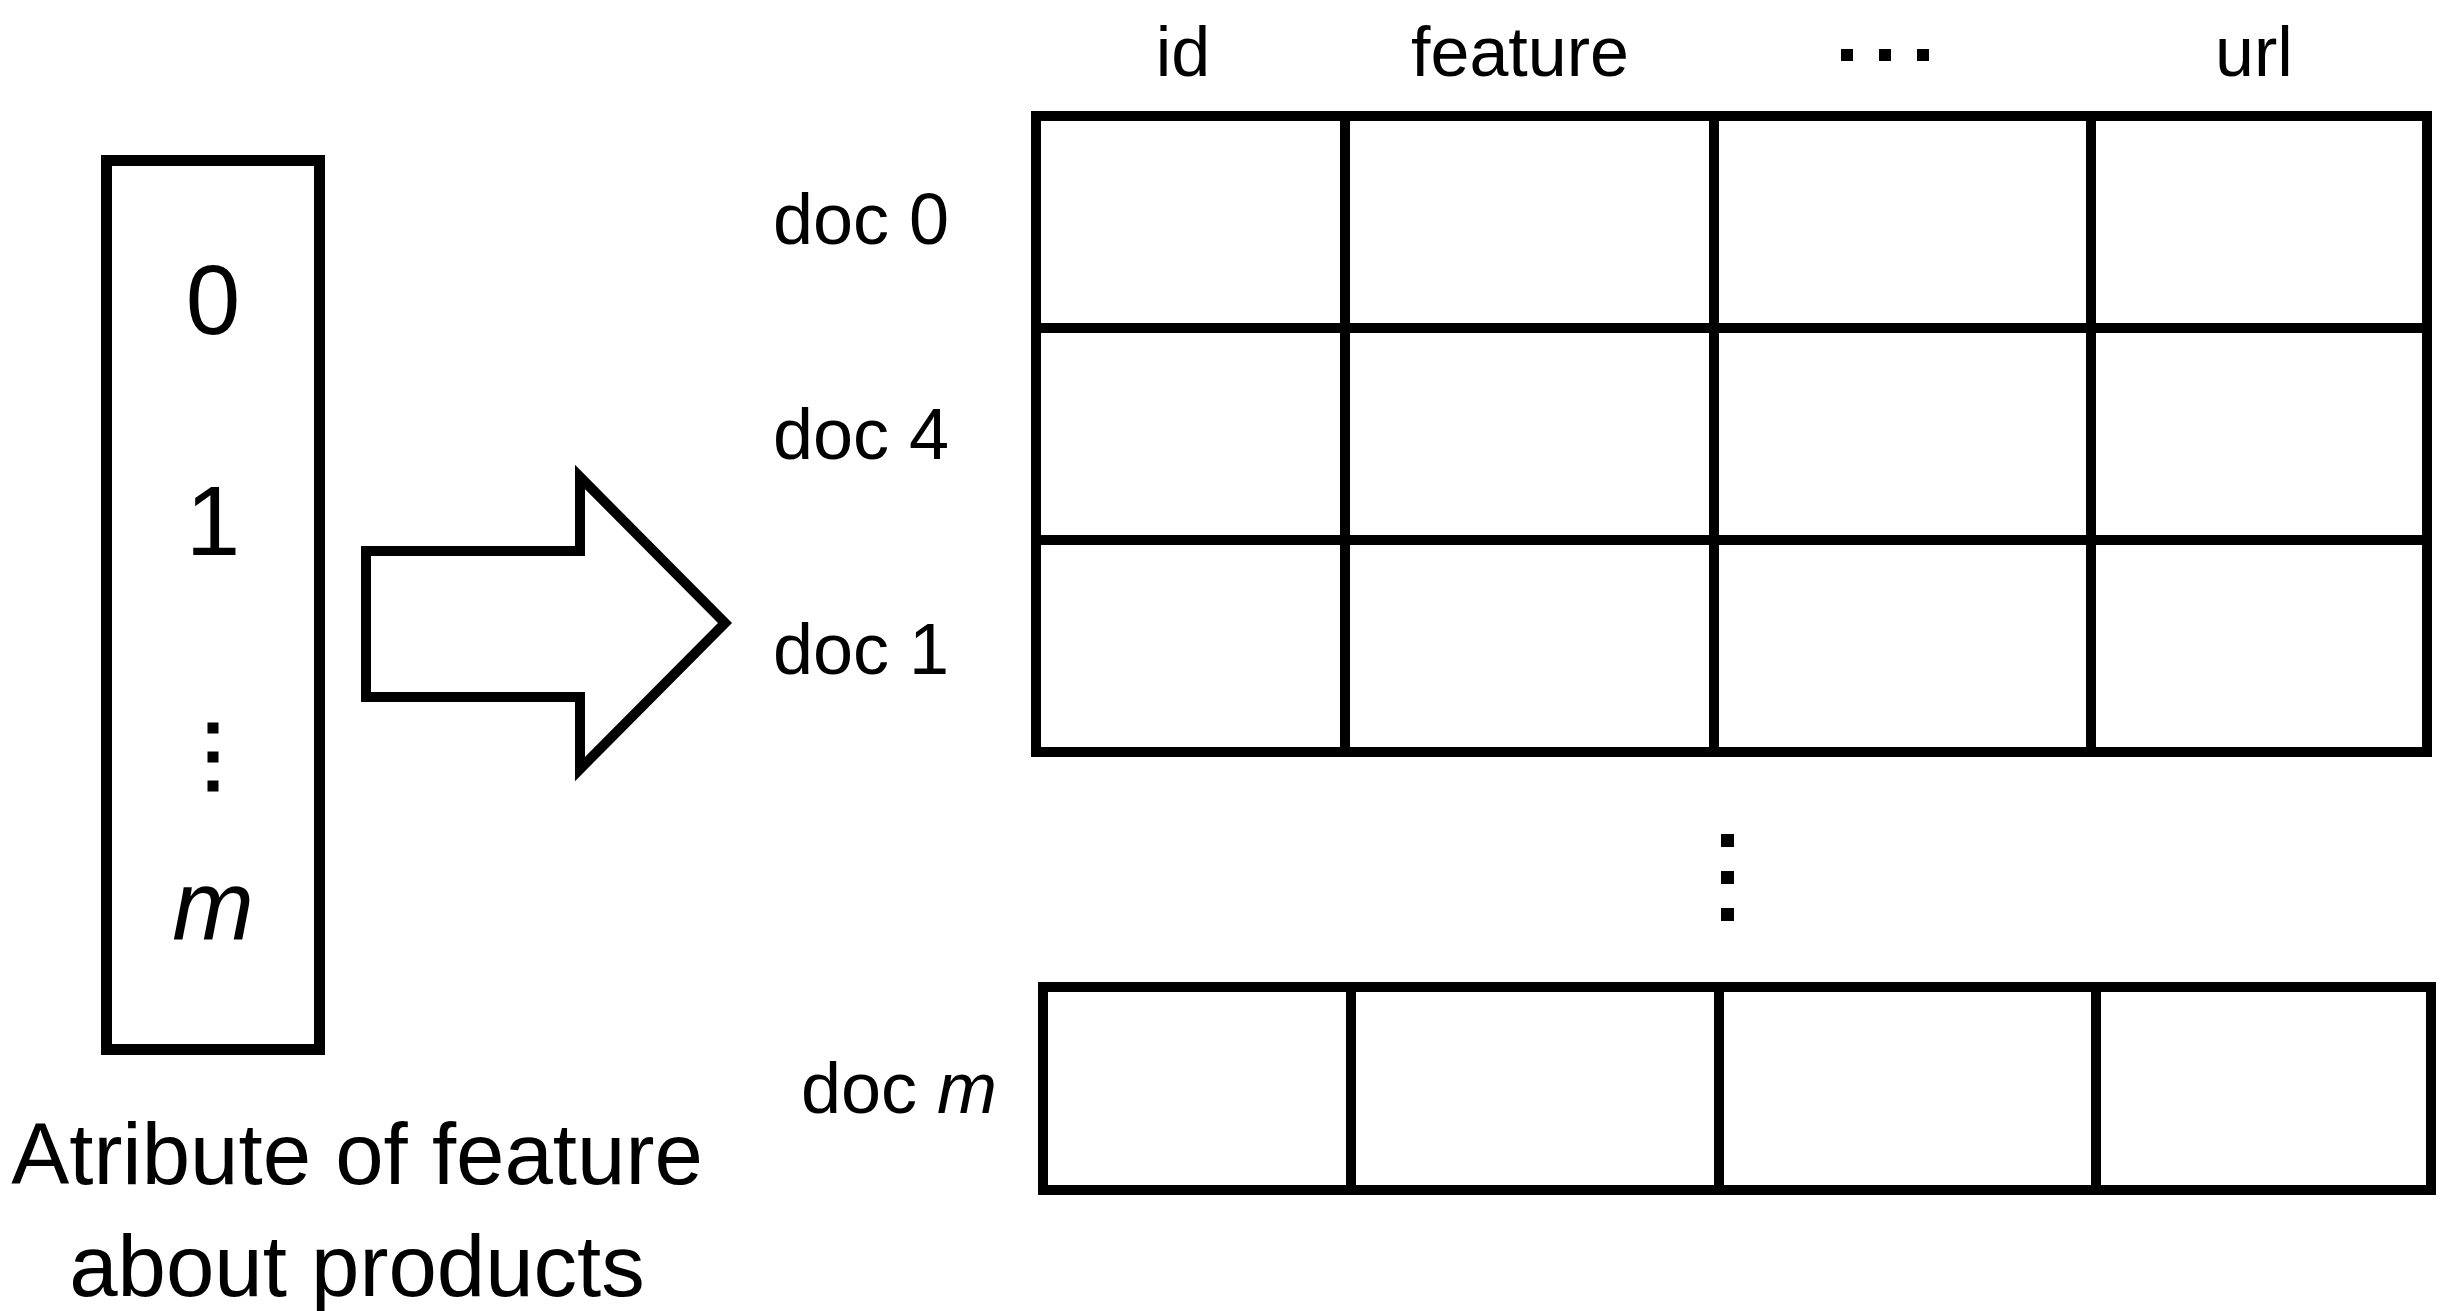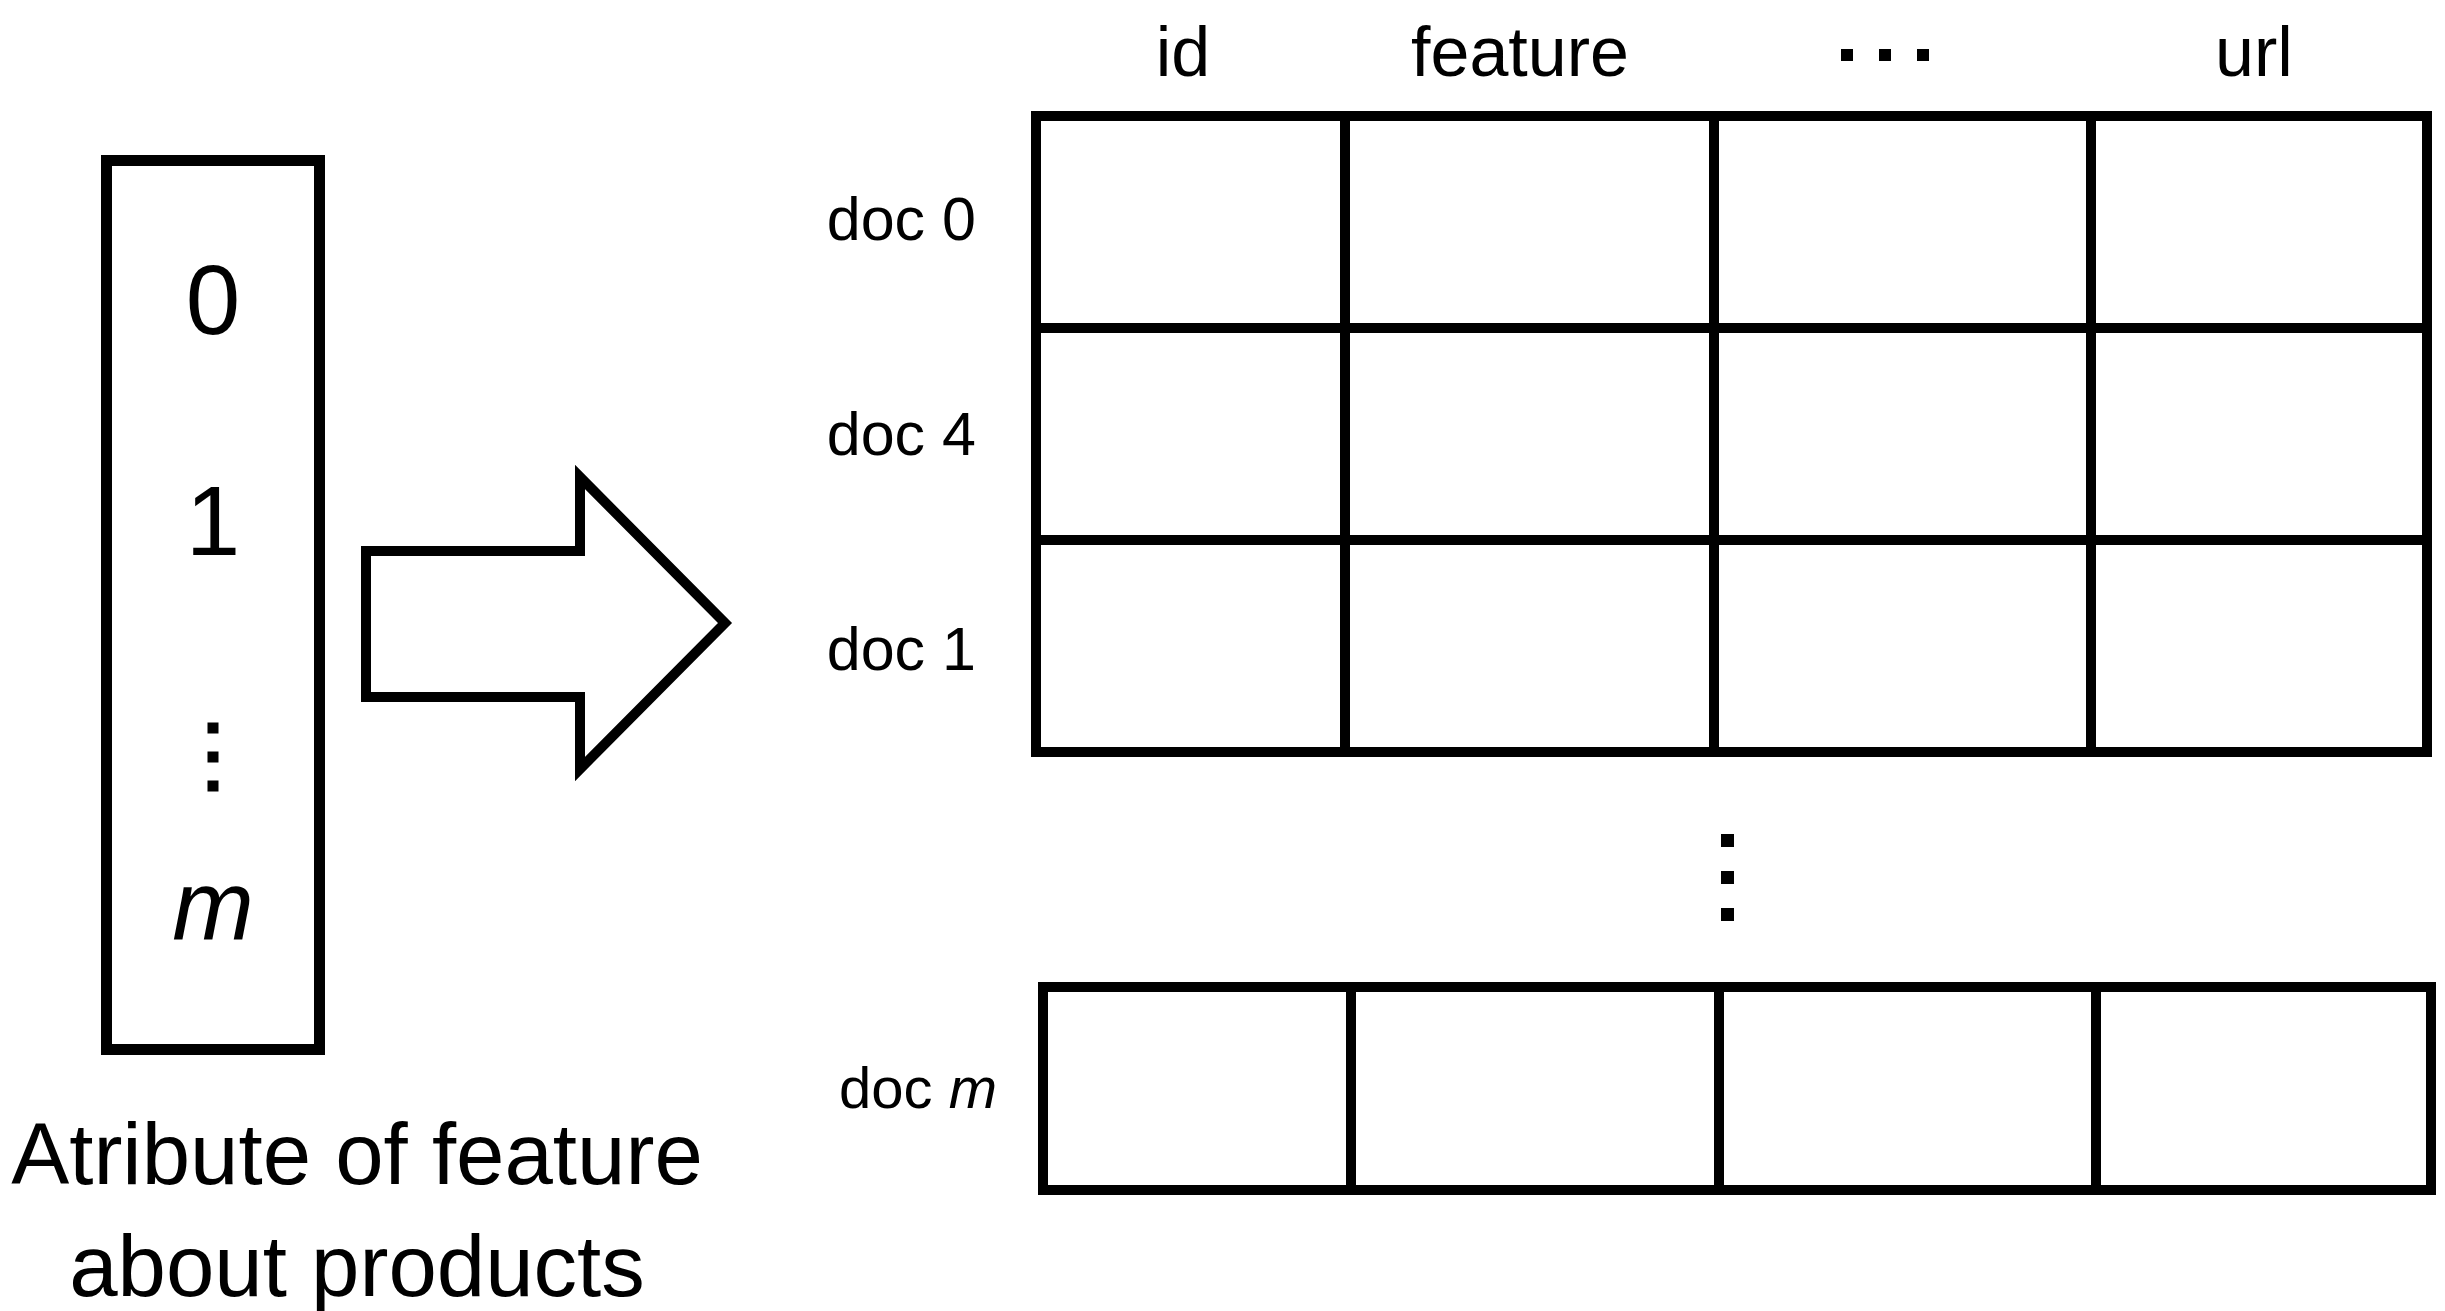--- a/index.html
+++ b/index.html
@@ -60,22 +60,22 @@
     display:grid;
     grid-template-columns:310fr 372fr 381fr 338fr;
     grid-template-rows:1fr 1fr 1fr;
     gap:10px;padding:10px;
     box-sizing:border-box;
   }
   .grid-main .cell,.grid-bottom .cell{background:#fff;}
   
   .row-label{
     position:absolute;left:746px;width:230px;height:104px;
-    line-height:104px;text-align:right;
-    font-size:61px;white-space:nowrap;
+    line-height:104px;text-align:center;
+    font-size:72px;white-space:nowrap;
   }
   .row-label.r0{top:167px;}
   .row-label.r1{top:382px;}
   .row-label.r2{top:597px;}
   
   .tdots{
     position:absolute;left:1721px;top:834px;
     display:flex;flex-direction:column;gap:24px;
   }
   .tdots .dot{width:13px;height:13px;background:#000;}
@@ -86,21 +86,21 @@
     background:#000;
     display:grid;
     grid-template-columns:310fr 372fr 381fr 338fr;
     grid-template-rows:1fr;
     gap:10px;padding:10px;
     box-sizing:border-box;
   }
   .docm-label{
     position:absolute;left:747px;top:1036px;width:250px;height:104px;
     line-height:104px;text-align:right;
-    font-size:58px;white-space:nowrap;
+    font-size:72px;white-space:nowrap;
   }
   .var-italic{font-style:italic;}
 </style>
 </head>
 <body>
 
 <div class="canvas">
 
   <div class="attr-box">
     <span class="attr-item v0">0</span>

